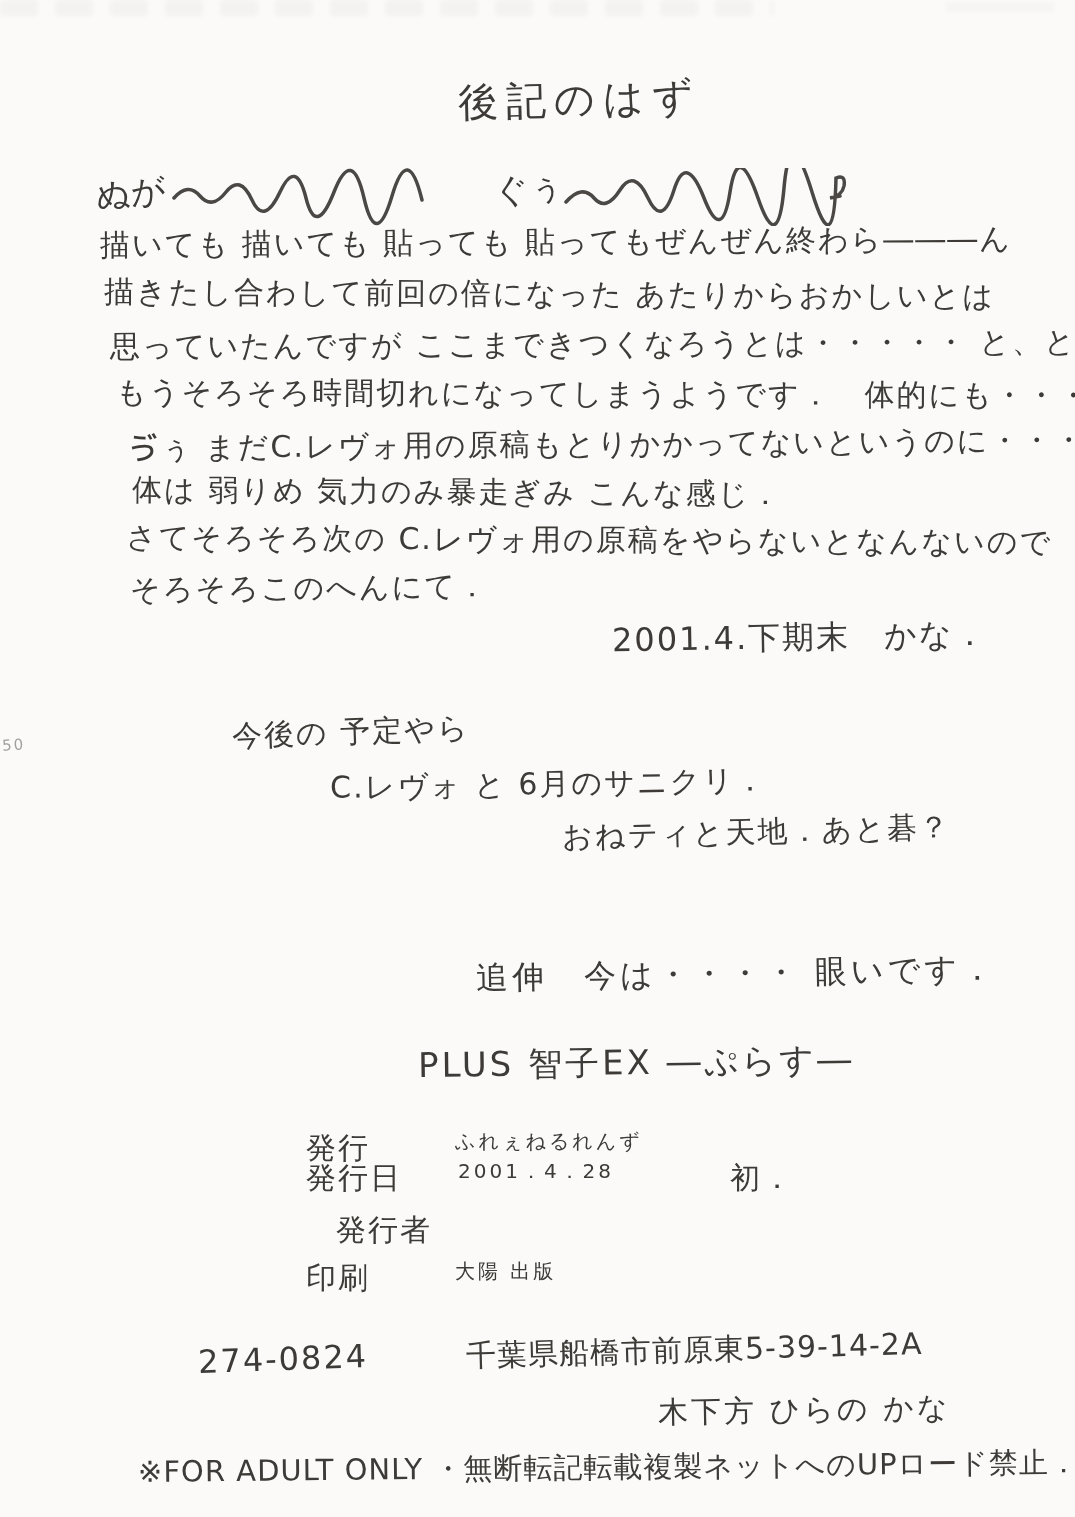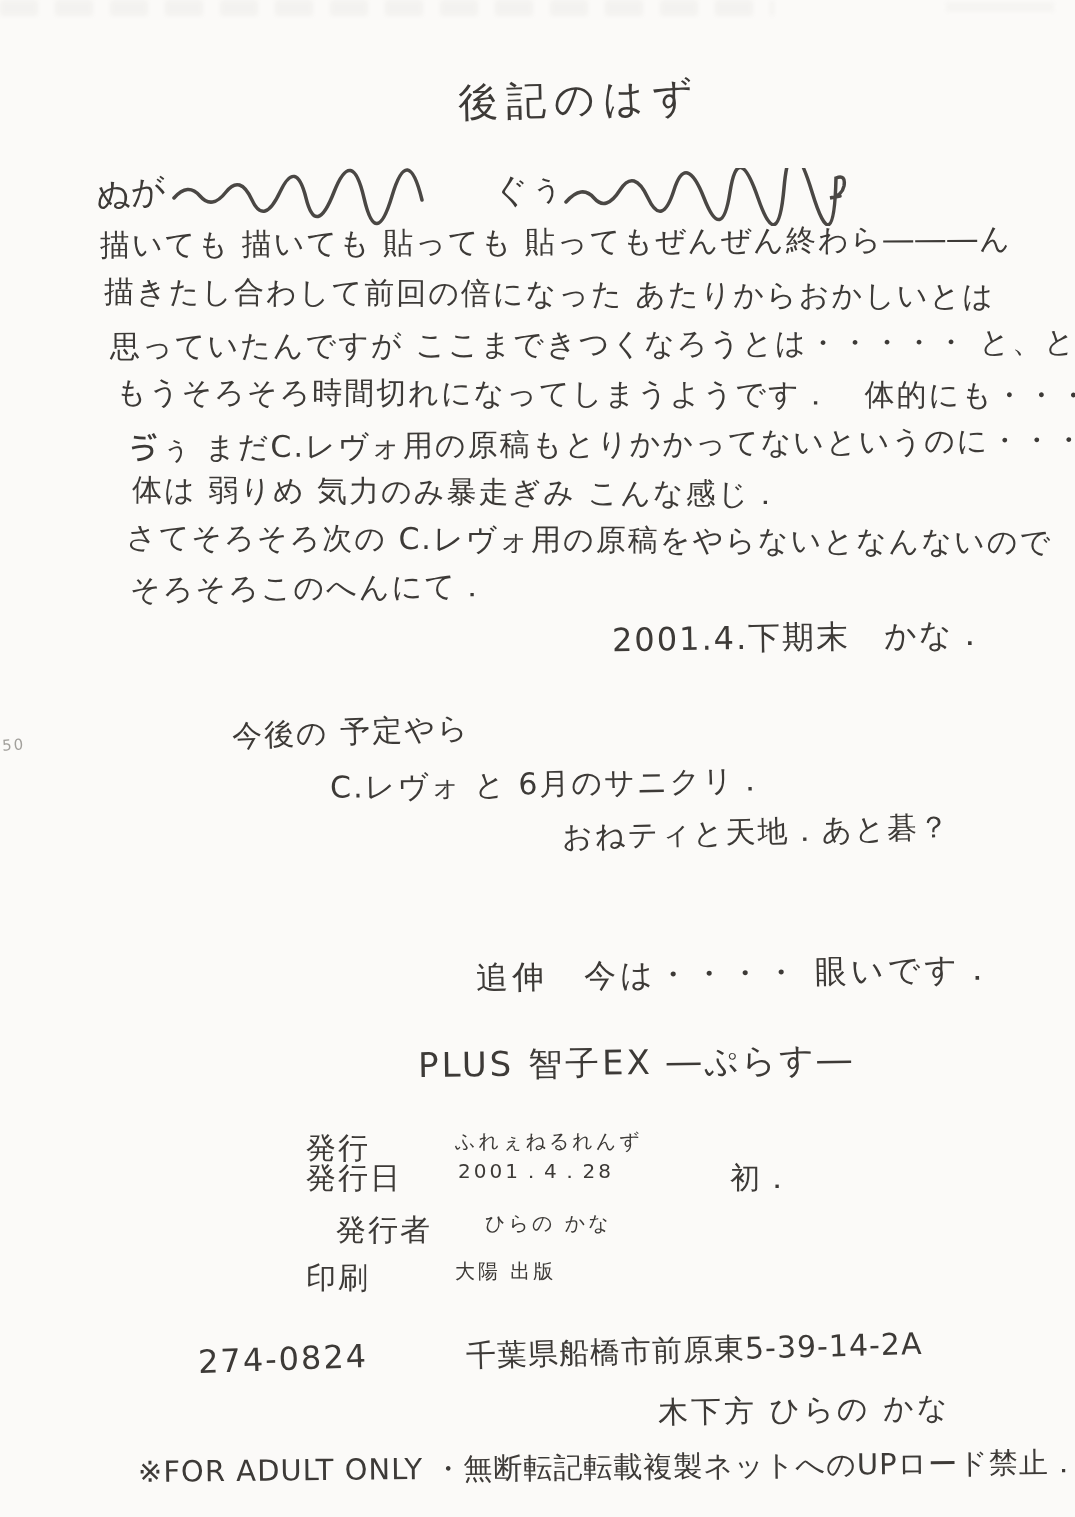--- a/index.html
+++ b/index.html
@@ -101,21 +101,20 @@
   <div class="hw book">PLUS 智子EX ―ぷらす―</div>
 
   <div class="colo-label r0">発行</div>
   <div class="colo-value r0">ふれぇねるれんず</div>
 
   <div class="colo-label r1">発行日</div>
   <div class="colo-value r1 r1v">2001．4．28</div>
   <div class="r1n hw">初．</div>
 
   <div class="colo-label r2">発行者</div>
-  <div class="colo-value r2">ひらの かな</div>
 
   <div class="colo-label r3">印刷</div>
   <div class="colo-value r3">大陽 出版</div>
 
   <div class="hw postal">274-0824</div>
   <div class="hw addr1">千葉県船橋市前原東5-39-14-2A</div>
   <div class="hw addr2">木下方 ひらの かな</div>
 
   <div class="hw footer">※FOR ADULT ONLY ・無断転記転載複製ネットへのUPロード禁止．</div>
 

